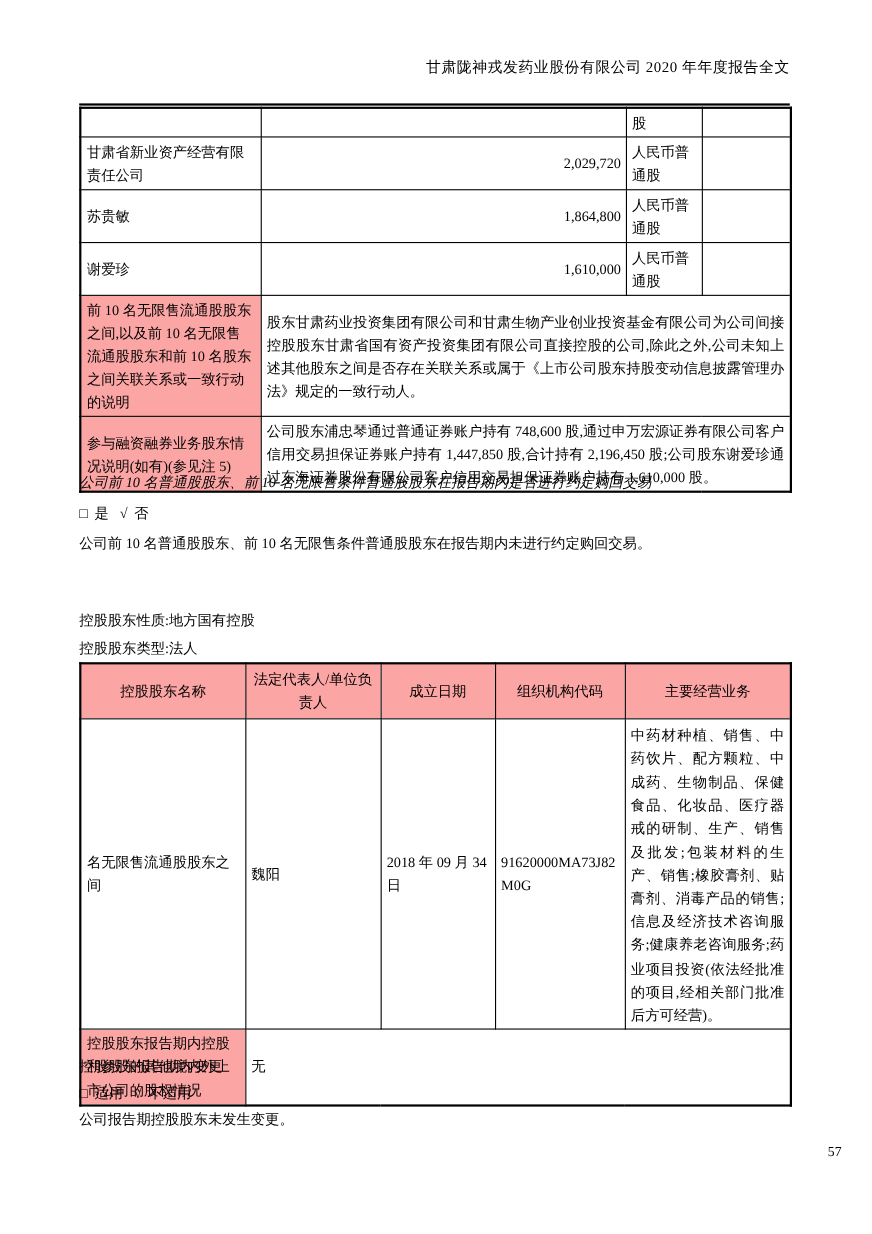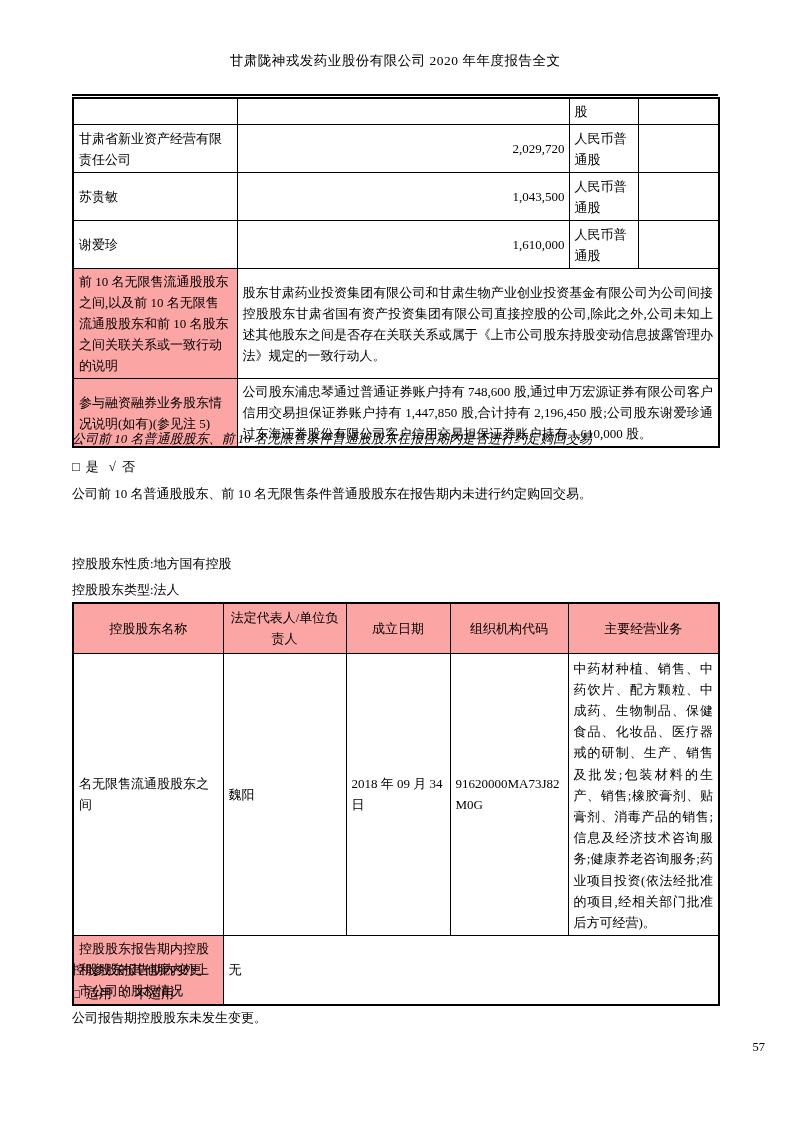--- a/index.html
+++ b/index.html
@@ -12,21 +12,21 @@
     font-family:"Liberation Serif","DejaVu Serif",serif;
     color:#000000;
     font-size:13px;
     overflow:hidden;
   }
   .abs { position:absolute; left:72px; width:646px; }
 
   
   .doc-header {
     top:52px;
-    text-align:center;
+    text-align:right;
     font-size:13.5px;
     padding-bottom:24px;
     border-bottom:2.5px solid #000;
     letter-spacing:0.5px;
   }
 
   
   table.doc-table {
     border-collapse:collapse;
     table-layout:fixed;
@@ -100,21 +100,21 @@
       <td class="h25"></td>
     </tr>
     <tr class="r48">
       <td>甘肃省新业资产经营有限责任公司</td>
       <td class="num">2,029,720</td>
       <td>人民币普通股</td>
       <td></td>
     </tr>
     <tr class="r48">
       <td>苏贵敏</td>
-      <td class="num">1,043,500</td>
+      <td class="num">1,864,800</td>
       <td>人民币普通股</td>
       <td></td>
     </tr>
     <tr class="r48">
       <td>谢爱珍</td>
       <td class="num">1,610,000</td>
       <td>人民币普通股</td>
       <td></td>
     </tr>
     <tr class="r90">

